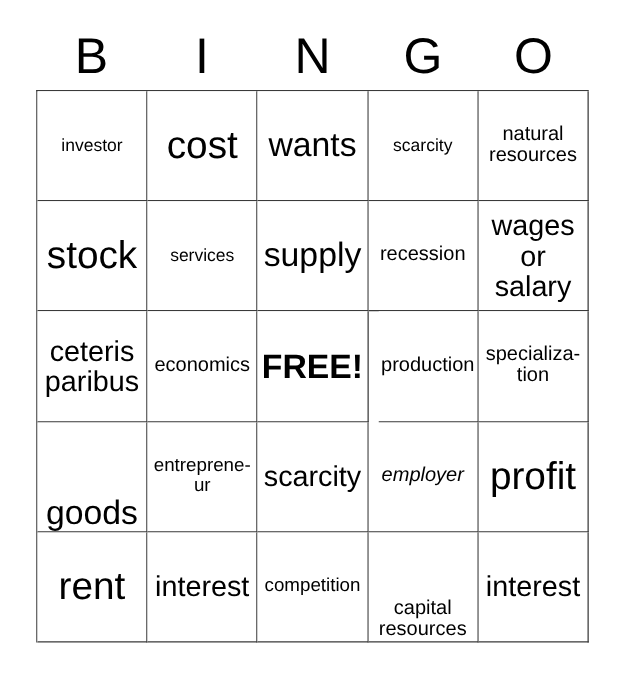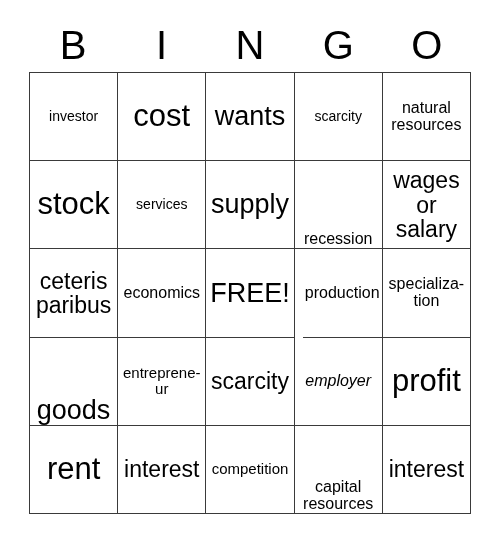--- a/index.html
+++ b/index.html
@@ -122,36 +122,36 @@
 
     <div class="grid-cell" style="border-color: rgb(58, 58, 58);">
       <span class="cell-text fs-xl">stock</span>
     </div>
     <div class="grid-cell" style="border-color: rgb(58, 58, 58);">
       <span class="cell-text fs-sm">services</span>
     </div>
     <div class="grid-cell" style="border-color: rgb(58, 58, 58);">
       <span class="cell-text fs-lg">supply</span>
     </div>
-    <div class="grid-cell" style="border-color: rgb(58, 58, 58); align-items: flex-end;">
+    <div class="grid-cell" style="border-color: rgb(58, 58, 58);">
       <span class="cell-text fs-xs">recession</span>
     </div>
     <div class="grid-cell" style="border-color: rgb(58, 58, 58);">
       <span class="cell-text fs-md">wages
 or
 salary</span>
     </div>
 
     <div class="grid-cell" style="border-color: rgb(58, 58, 58);">
       <span class="cell-text fs-md">ceteris paribus</span>
     </div>
     <div class="grid-cell" style="border-color: rgb(58, 58, 58);">
       <span class="cell-text fs-xs">economics</span>
     </div>
-    <div class="grid-cell" style="border-color: rgb(58, 58, 58);">
+    <div class="grid-cell" style="border-color: rgb(58, 58, 58); font-weight: bold;">
       <span class="cell-text fs-lg">FREE!</span>
     </div>
     <div class="grid-cell" style="border-color: rgb(58, 58, 58); margin-left: 8px;">
       <span class="cell-text fs-xs">production</span>
     </div>
     <div class="grid-cell" style="border-color: rgb(58, 58, 58);">
       <span class="cell-text fs-xs">specializa-
 tion</span>
     </div>
 

